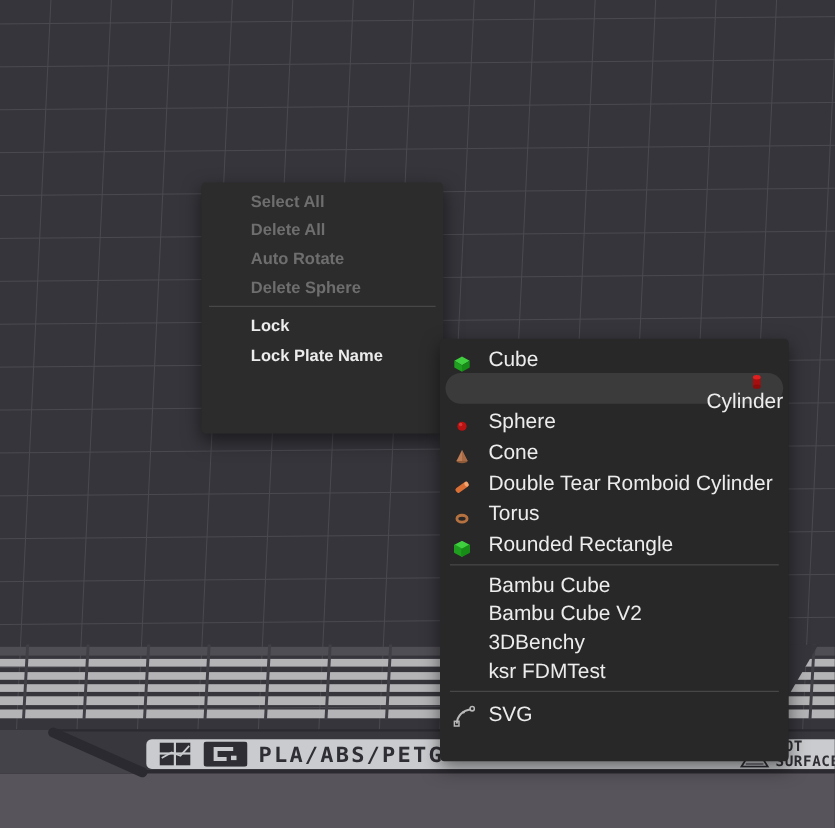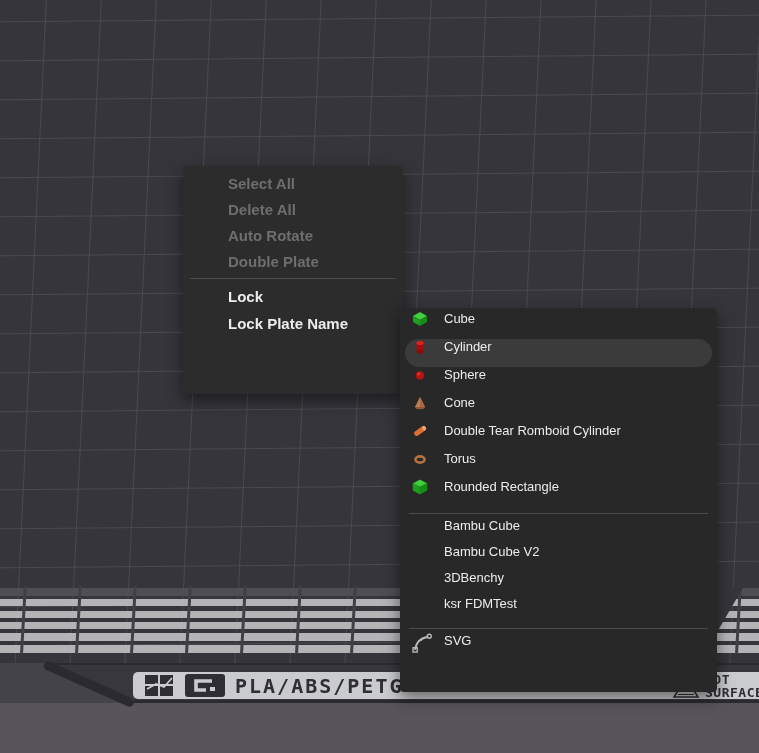--- a/index.html
+++ b/index.html
@@ -66,24 +66,24 @@
     padding-left:45px; font-size:15px; color:#ececec; cursor:default; white-space:nowrap; }
   .menu-row.tall { height:27px; }
   .menu-row.disabled { color:#6e6e6e; }
   .menu-sep { height:1px; background:#4b4b4b; margin:4px 7px; }
   .row-icon-left { position:absolute; left:8px; top:50%; transform:translateY(-50%); display:flex; }
   .row-chevron { position:absolute; right:13px; top:50%; transform:translateY(-50%); display:flex; }
 
   
   .submenu { position:absolute; left:400px; top:308px; width:317px; height:384px;
     background:#282828; padding-top:3px; z-index:11; }
-  .sub-row { position:relative; height:28px; display:flex; align-items:flex-start;
-    padding-left:12px; font-size:13px; color:#ececec; cursor:default; white-space:nowrap; }
+  .sub-row { position:relative; height:28px; display:flex; align-items:flex-end;
+    padding-left:12px; font-size:19px; color:#ececec; cursor:default; white-space:nowrap; }
   .sub-row .prim-icon { width:16px; height:16px; margin-right:16px; flex:none; }
-  .sub-row.hl { background:#3b3b3b; border-radius:14px; margin:0 5px; padding-left:7px; }
+  .sub-row.hl { background:#3b3b3b; border-radius:14px; margin:0 5px; padding-left:7px;flex-direction:column; }
   .sub-row.model { height:26px; padding-left:44px; }
   .sub-sep { height:1px; background:#4b4b4b; margin:6px 9px 4px 9px; }
 </style>
 </head>
 <body>
 
 <div id="screen">
 
   <div class="viewport-grid">
     <div class="grid-layer"></div>
@@ -134,21 +134,21 @@
     <div class="menu-row disabled">
       <span>Select All</span>
     </div>
     <div class="menu-row disabled">
       <span>Delete All</span>
     </div>
     <div class="menu-row disabled">
       <span>Auto Rotate</span>
     </div>
     <div class="menu-row disabled">
-      <span>Double Plate</span>
+      <span>Delete Sphere</span>
     </div>
     <div class="menu-sep"></div>
     <div class="menu-row tall">
       <span>Lock</span>
     </div>
     <div class="menu-row tall">
       <span>Lock Plate Name</span>
     </div>
   </div>
 

